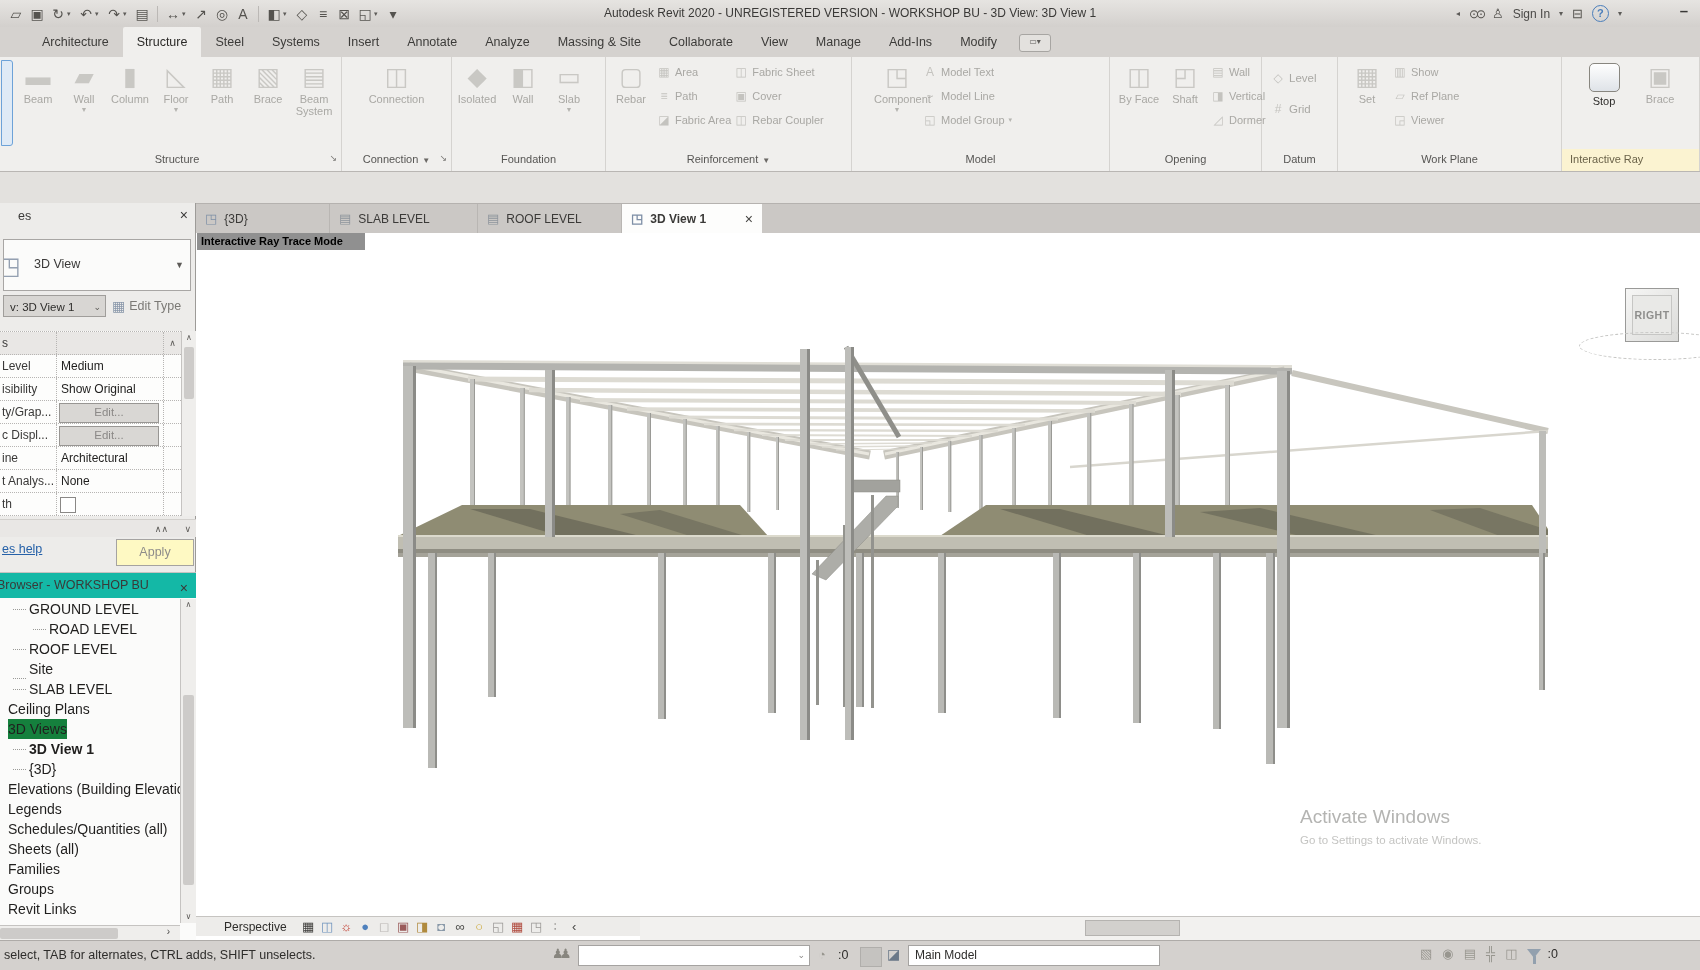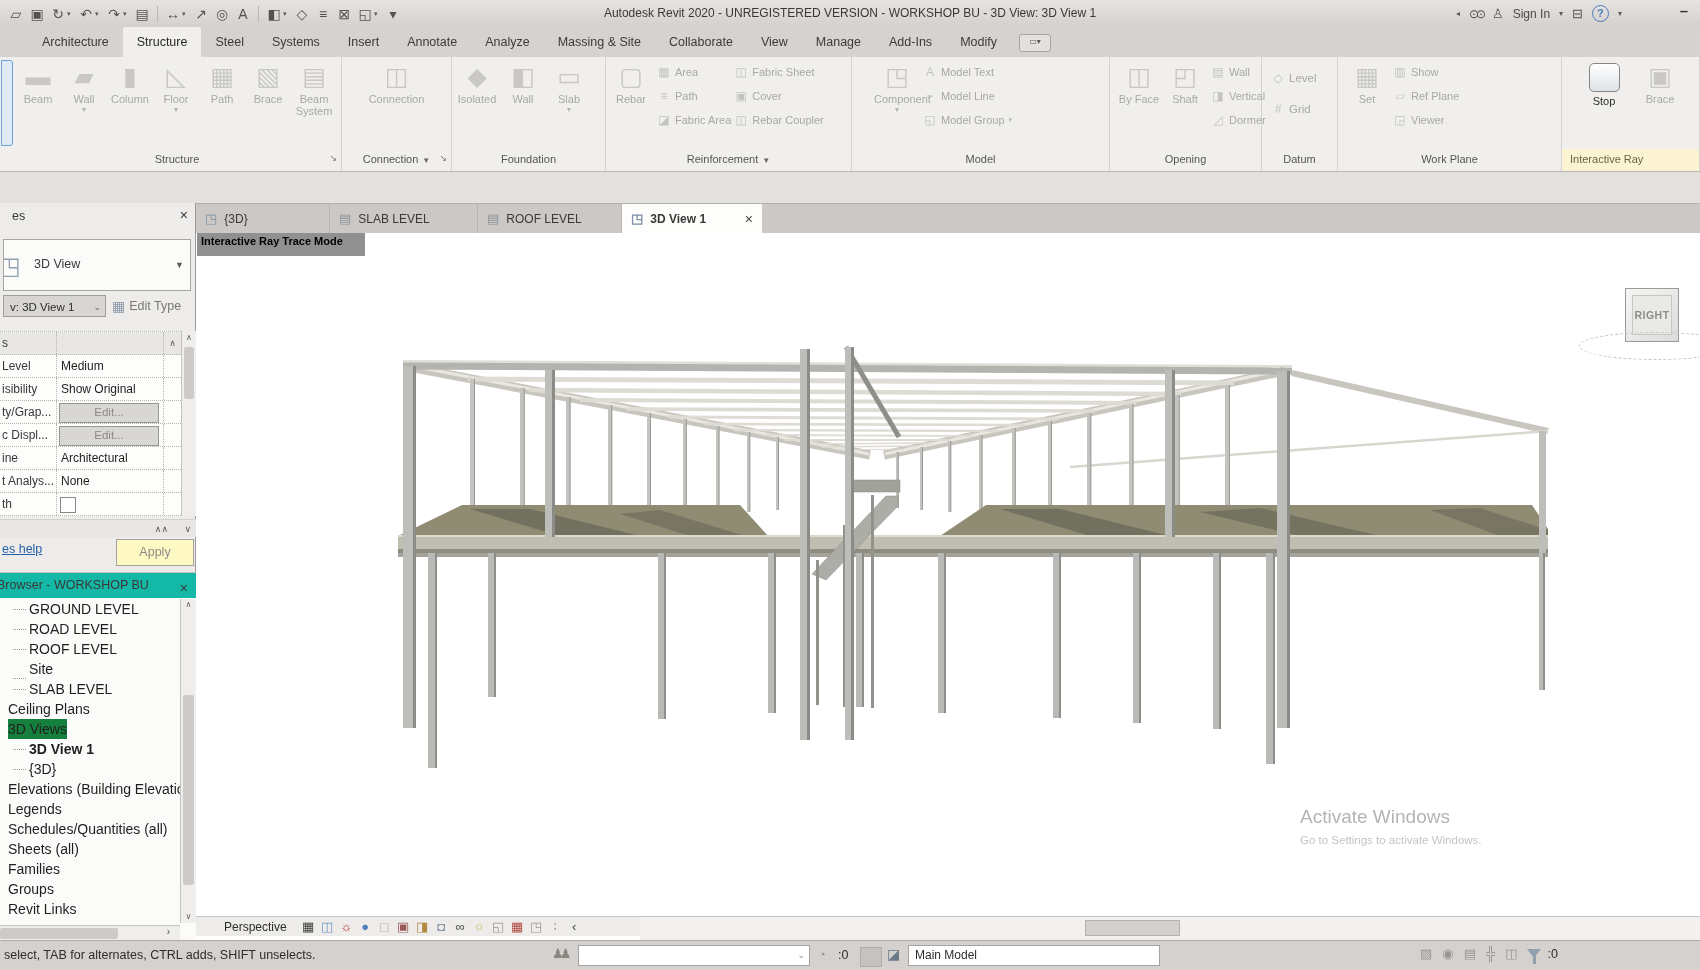--- a/index.html
+++ b/index.html
@@ -111,21 +111,21 @@
   .titem.bold{font-weight:bold}
   .bvscroll{position:absolute;left:180px;top:26px;width:16px;height:324px;background:#efeeec;border-left:1px solid #c5c3c1;box-sizing:border-box}
   .bvscroll .up,.bvscroll .dn{font-size:8px;color:#5d5b58;text-align:center;height:12px;line-height:12px}
   .bvscroll .dn{position:absolute;bottom:0;left:0;right:0}
   .bvscroll .thumb{position:absolute;left:2px;top:96px;width:11px;height:190px;background:#cdcbc9;border-radius:2px}
   .bhscroll{position:absolute;left:0;top:352px;width:180px;height:16px;background:#efeeec;border-top:1px solid #c5c3c1;box-sizing:border-box}
   .bhscroll .thumb{position:absolute;left:0;top:2px;width:118px;height:11px;background:#cdcbc9;border-radius:2px}
   .bhscroll .right{position:absolute;right:10px;top:0;font-size:10px;color:#4a4947}
   
   .viewport{position:absolute;left:196px;top:233px;width:1504px;height:683px;background:#fff;overflow:hidden}
-  .raylabel{position:absolute;left:1px;top:0;width:168px;height:23px;background:#909090;color:#000;
+  .raylabel{position:absolute;left:1px;top:0;width:168px;height:17px;background:#909090;color:#000;
             font-size:11px;font-weight:bold;line-height:17px;padding-left:4px;box-sizing:border-box}
   .viewcube{position:absolute;left:1429px;top:55px;width:52px;height:52px;border:1px solid #9a9a98;
             background:linear-gradient(135deg,#f6f6f5,#dbdbd9)}
   .viewcube .inner{position:absolute;inset:6px;border:1px solid #c6c6c4;background:#e9e9e7;
             color:#8e8e8c;font-size:10.5px;font-weight:bold;text-align:center;line-height:38px;letter-spacing:.5px}
   .compass{position:absolute;left:1383px;top:99px;width:152px;height:26px;border:1px dashed #c6c6c4;border-radius:50%}
   .wm1{position:absolute;left:1104px;top:573px;font-size:19px;color:#b4b4b2}
   .wm2{position:absolute;left:1104px;top:601px;font-size:11.5px;color:#c4c4c2}
   .wmar{position:absolute;left:488px;top:572px;font-size:56px;font-weight:bold;color:#dbdbd9}
   
@@ -424,21 +424,21 @@
     </div>
     <div class="vtab active" style="width: 140px;">
       <span class="vticon" style="color: rgb(126, 143, 166);">◳</span>
       <span>3D View 1</span>
       <span class="vtclose">×</span>
     </div>
   </div>
 
 <div class="leftcol">
   <div class="lc-head" style="top:0">
-    <span style="margin-left:12px;line-height:26px">es</span>
+    <span style="margin-left:18px;line-height:26px">es</span>
     <span class="xbtn">×</span>
   </div>
   <div class="typesel">
     <span class="cube">◳</span>
     <span class="tname">3D View</span>
     <span class="tsarrow">▼</span>
   </div>
   <div class="viewcombo">
     <span>v: 3D View 1</span>
     <span class="cbarrow">⌄</span>
@@ -509,21 +509,21 @@
   <div class="browser">
     <div class="br-head">
       <span class="txt">Browser - WORKSHOP BU</span>
       <span class="xbtn" style="top:3px">×</span>
     </div>
     <div class="tree" id="tree">
         <div class="titem" style="padding-left: 13px;">
           <span class="conn"></span>
           <span class="lbltxt">GROUND LEVEL</span>
         </div>
-        <div class="titem" style="padding-left: 13px;">
+        <div class="titem" style="padding-left: 13px; margin-left: 20px;">
           <span class="conn"></span>
           <span class="lbltxt">ROAD LEVEL</span>
         </div>
         <div class="titem" style="padding-left: 13px;">
           <span class="conn"></span>
           <span class="lbltxt">ROOF LEVEL</span>
         </div>
         <div class="titem" style="padding-left: 13px; align-items: flex-end;">
           <span class="conn"></span>
           <span class="lbltxt">Site</span>

